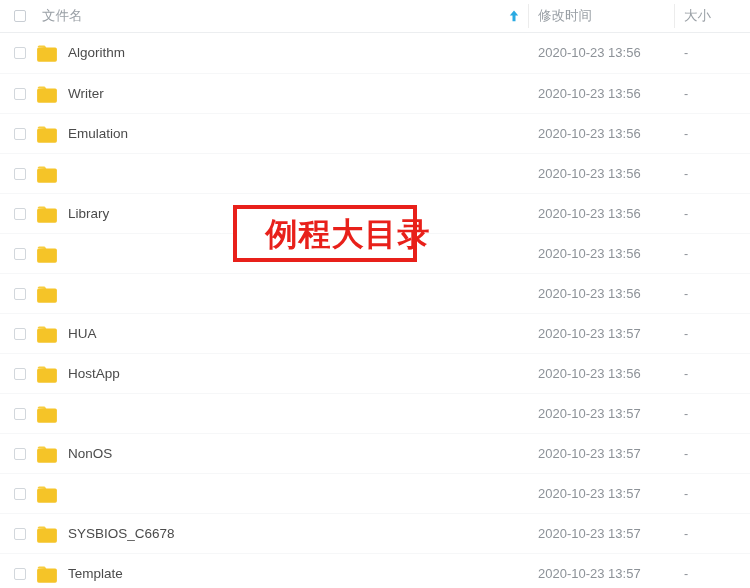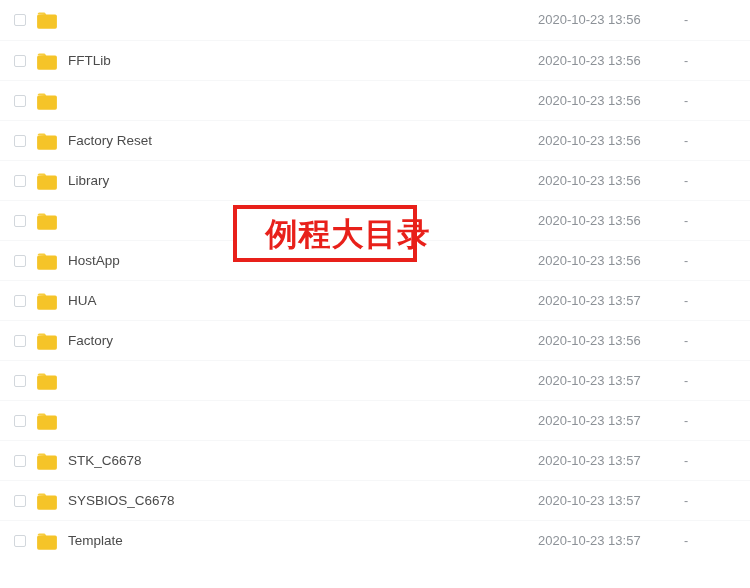--- a/index.html
+++ b/index.html
@@ -169,65 +169,85 @@
     letter-spacing: 1px;
     line-height: 1;
     white-space: nowrap;
   }
 </style>
 </head>
 <body>
 
 <div class="fm">
 
+  <div class="fm-header">
+    <div class="header-checkbox"></div>
+
+    <div class="hcell hcell-name">文件名</div>
+
+    <div class="sort-arrow">
+      <svg width="16" height="16" viewBox="0 0 16 16" aria-hidden="true">
+        <path d="M8 2.6 L12.2 7.4 L9.5 7.4 L9.5 13.2 L6.5 13.2 L6.5 7.4 L3.8 7.4 Z" fill="#2aaae2"></path>
+      </svg>
+    </div>
+
+    <div class="vdiv vdiv-1"></div>
+
+    <div class="hcell hcell-mtime">修改时间</div>
+
+    <div class="vdiv vdiv-2"></div>
+
+    <div class="hcell hcell-size">大小</div>
+  </div>
 
   <div class="fm-body" id="fm-body">
       <div class="fm-row">
         <div class="row-checkbox"></div>
         <div class="folder-icon">
           <svg width="22" height="18" viewBox="0 0 22 18" aria-hidden="true">
             <path d="M1.6 2.2 A1.6 1.6 0 0 1 3.2 0.6 L8.2 0.6 A1.4 1.4 0 0 1 9.4 1.3 L10.3 2.9 L8.6 2.9 Z" fill="#f7cd3f"></path>
             <rect x="1.1" y="2.6" width="19.8" height="14.2" rx="1.7" ry="1.7" fill="#f5c428"></rect>
           </svg>
         </div>
-        <div class="row-mtime">2020-10-23 13:56</div>
-        <div class="row-size">-</div>
-      </div>
-      <div class="fm-row">
-        <div class="row-checkbox"></div>
-        <div class="folder-icon">
-          <svg width="22" height="18" viewBox="0 0 22 18" aria-hidden="true">
-            <path d="M1.6 2.2 A1.6 1.6 0 0 1 3.2 0.6 L8.2 0.6 A1.4 1.4 0 0 1 9.4 1.3 L10.3 2.9 L8.6 2.9 Z" fill="#f7cd3f"></path>
-            <rect x="1.1" y="2.6" width="19.8" height="14.2" rx="1.7" ry="1.7" fill="#f5c428"></rect>
-          </svg>
-        </div>
-        <div class="row-name">FFTLib</div>
-        <div class="row-mtime">2020-10-23 13:56</div>
-        <div class="row-size">-</div>
-      </div>
-      <div class="fm-row">
-        <div class="row-checkbox"></div>
-        <div class="folder-icon">
-          <svg width="22" height="18" viewBox="0 0 22 18" aria-hidden="true">
-            <path d="M1.6 2.2 A1.6 1.6 0 0 1 3.2 0.6 L8.2 0.6 A1.4 1.4 0 0 1 9.4 1.3 L10.3 2.9 L8.6 2.9 Z" fill="#f7cd3f"></path>
-            <rect x="1.1" y="2.6" width="19.8" height="14.2" rx="1.7" ry="1.7" fill="#f5c428"></rect>
-          </svg>
-        </div>
-        <div class="row-mtime">2020-10-23 13:56</div>
-        <div class="row-size">-</div>
-      </div>
-      <div class="fm-row">
-        <div class="row-checkbox"></div>
-        <div class="folder-icon">
-          <svg width="22" height="18" viewBox="0 0 22 18" aria-hidden="true">
-            <path d="M1.6 2.2 A1.6 1.6 0 0 1 3.2 0.6 L8.2 0.6 A1.4 1.4 0 0 1 9.4 1.3 L10.3 2.9 L8.6 2.9 Z" fill="#f7cd3f"></path>
-            <rect x="1.1" y="2.6" width="19.8" height="14.2" rx="1.7" ry="1.7" fill="#f5c428"></rect>
-          </svg>
-        </div>
-        <div class="row-name">Factory Reset</div>
+        <div class="row-name">Algorithm</div>
+        <div class="row-mtime">2020-10-23 13:56</div>
+        <div class="row-size">-</div>
+      </div>
+      <div class="fm-row">
+        <div class="row-checkbox"></div>
+        <div class="folder-icon">
+          <svg width="22" height="18" viewBox="0 0 22 18" aria-hidden="true">
+            <path d="M1.6 2.2 A1.6 1.6 0 0 1 3.2 0.6 L8.2 0.6 A1.4 1.4 0 0 1 9.4 1.3 L10.3 2.9 L8.6 2.9 Z" fill="#f7cd3f"></path>
+            <rect x="1.1" y="2.6" width="19.8" height="14.2" rx="1.7" ry="1.7" fill="#f5c428"></rect>
+          </svg>
+        </div>
+        <div class="row-name">Writer</div>
+        <div class="row-mtime">2020-10-23 13:56</div>
+        <div class="row-size">-</div>
+      </div>
+      <div class="fm-row">
+        <div class="row-checkbox"></div>
+        <div class="folder-icon">
+          <svg width="22" height="18" viewBox="0 0 22 18" aria-hidden="true">
+            <path d="M1.6 2.2 A1.6 1.6 0 0 1 3.2 0.6 L8.2 0.6 A1.4 1.4 0 0 1 9.4 1.3 L10.3 2.9 L8.6 2.9 Z" fill="#f7cd3f"></path>
+            <rect x="1.1" y="2.6" width="19.8" height="14.2" rx="1.7" ry="1.7" fill="#f5c428"></rect>
+          </svg>
+        </div>
+        <div class="row-name">Emulation</div>
+        <div class="row-mtime">2020-10-23 13:56</div>
+        <div class="row-size">-</div>
+      </div>
+      <div class="fm-row">
+        <div class="row-checkbox"></div>
+        <div class="folder-icon">
+          <svg width="22" height="18" viewBox="0 0 22 18" aria-hidden="true">
+            <path d="M1.6 2.2 A1.6 1.6 0 0 1 3.2 0.6 L8.2 0.6 A1.4 1.4 0 0 1 9.4 1.3 L10.3 2.9 L8.6 2.9 Z" fill="#f7cd3f"></path>
+            <rect x="1.1" y="2.6" width="19.8" height="14.2" rx="1.7" ry="1.7" fill="#f5c428"></rect>
+          </svg>
+        </div>
         <div class="row-mtime">2020-10-23 13:56</div>
         <div class="row-size">-</div>
       </div>
       <div class="fm-row">
         <div class="row-checkbox"></div>
         <div class="folder-icon">
           <svg width="22" height="18" viewBox="0 0 22 18" aria-hidden="true">
             <path d="M1.6 2.2 A1.6 1.6 0 0 1 3.2 0.6 L8.2 0.6 A1.4 1.4 0 0 1 9.4 1.3 L10.3 2.9 L8.6 2.9 Z" fill="#f7cd3f"></path>
             <rect x="1.1" y="2.6" width="19.8" height="14.2" rx="1.7" ry="1.7" fill="#f5c428"></rect>
           </svg>
@@ -248,79 +268,78 @@
         <div class="row-size">-</div>
       </div>
       <div class="fm-row">
         <div class="row-checkbox"></div>
         <div class="folder-icon">
           <svg width="22" height="18" viewBox="0 0 22 18" aria-hidden="true">
             <path d="M1.6 2.2 A1.6 1.6 0 0 1 3.2 0.6 L8.2 0.6 A1.4 1.4 0 0 1 9.4 1.3 L10.3 2.9 L8.6 2.9 Z" fill="#f7cd3f"></path>
             <rect x="1.1" y="2.6" width="19.8" height="14.2" rx="1.7" ry="1.7" fill="#f5c428"></rect>
           </svg>
         </div>
+        <div class="row-mtime">2020-10-23 13:56</div>
+        <div class="row-size">-</div>
+      </div>
+      <div class="fm-row">
+        <div class="row-checkbox"></div>
+        <div class="folder-icon">
+          <svg width="22" height="18" viewBox="0 0 22 18" aria-hidden="true">
+            <path d="M1.6 2.2 A1.6 1.6 0 0 1 3.2 0.6 L8.2 0.6 A1.4 1.4 0 0 1 9.4 1.3 L10.3 2.9 L8.6 2.9 Z" fill="#f7cd3f"></path>
+            <rect x="1.1" y="2.6" width="19.8" height="14.2" rx="1.7" ry="1.7" fill="#f5c428"></rect>
+          </svg>
+        </div>
+        <div class="row-name">HUA</div>
+        <div class="row-mtime">2020-10-23 13:57</div>
+        <div class="row-size">-</div>
+      </div>
+      <div class="fm-row">
+        <div class="row-checkbox"></div>
+        <div class="folder-icon">
+          <svg width="22" height="18" viewBox="0 0 22 18" aria-hidden="true">
+            <path d="M1.6 2.2 A1.6 1.6 0 0 1 3.2 0.6 L8.2 0.6 A1.4 1.4 0 0 1 9.4 1.3 L10.3 2.9 L8.6 2.9 Z" fill="#f7cd3f"></path>
+            <rect x="1.1" y="2.6" width="19.8" height="14.2" rx="1.7" ry="1.7" fill="#f5c428"></rect>
+          </svg>
+        </div>
         <div class="row-name">HostApp</div>
         <div class="row-mtime">2020-10-23 13:56</div>
         <div class="row-size">-</div>
       </div>
       <div class="fm-row">
         <div class="row-checkbox"></div>
         <div class="folder-icon">
           <svg width="22" height="18" viewBox="0 0 22 18" aria-hidden="true">
             <path d="M1.6 2.2 A1.6 1.6 0 0 1 3.2 0.6 L8.2 0.6 A1.4 1.4 0 0 1 9.4 1.3 L10.3 2.9 L8.6 2.9 Z" fill="#f7cd3f"></path>
             <rect x="1.1" y="2.6" width="19.8" height="14.2" rx="1.7" ry="1.7" fill="#f5c428"></rect>
           </svg>
         </div>
-        <div class="row-name">HUA</div>
-        <div class="row-mtime">2020-10-23 13:57</div>
-        <div class="row-size">-</div>
-      </div>
-      <div class="fm-row">
-        <div class="row-checkbox"></div>
-        <div class="folder-icon">
-          <svg width="22" height="18" viewBox="0 0 22 18" aria-hidden="true">
-            <path d="M1.6 2.2 A1.6 1.6 0 0 1 3.2 0.6 L8.2 0.6 A1.4 1.4 0 0 1 9.4 1.3 L10.3 2.9 L8.6 2.9 Z" fill="#f7cd3f"></path>
-            <rect x="1.1" y="2.6" width="19.8" height="14.2" rx="1.7" ry="1.7" fill="#f5c428"></rect>
-          </svg>
-        </div>
-        <div class="row-name">Factory</div>
-        <div class="row-mtime">2020-10-23 13:56</div>
-        <div class="row-size">-</div>
-      </div>
-      <div class="fm-row">
-        <div class="row-checkbox"></div>
-        <div class="folder-icon">
-          <svg width="22" height="18" viewBox="0 0 22 18" aria-hidden="true">
-            <path d="M1.6 2.2 A1.6 1.6 0 0 1 3.2 0.6 L8.2 0.6 A1.4 1.4 0 0 1 9.4 1.3 L10.3 2.9 L8.6 2.9 Z" fill="#f7cd3f"></path>
-            <rect x="1.1" y="2.6" width="19.8" height="14.2" rx="1.7" ry="1.7" fill="#f5c428"></rect>
-          </svg>
-        </div>
-        <div class="row-mtime">2020-10-23 13:57</div>
-        <div class="row-size">-</div>
-      </div>
-      <div class="fm-row">
-        <div class="row-checkbox"></div>
-        <div class="folder-icon">
-          <svg width="22" height="18" viewBox="0 0 22 18" aria-hidden="true">
-            <path d="M1.6 2.2 A1.6 1.6 0 0 1 3.2 0.6 L8.2 0.6 A1.4 1.4 0 0 1 9.4 1.3 L10.3 2.9 L8.6 2.9 Z" fill="#f7cd3f"></path>
-            <rect x="1.1" y="2.6" width="19.8" height="14.2" rx="1.7" ry="1.7" fill="#f5c428"></rect>
-          </svg>
-        </div>
-        <div class="row-mtime">2020-10-23 13:57</div>
-        <div class="row-size">-</div>
-      </div>
-      <div class="fm-row">
-        <div class="row-checkbox"></div>
-        <div class="folder-icon">
-          <svg width="22" height="18" viewBox="0 0 22 18" aria-hidden="true">
-            <path d="M1.6 2.2 A1.6 1.6 0 0 1 3.2 0.6 L8.2 0.6 A1.4 1.4 0 0 1 9.4 1.3 L10.3 2.9 L8.6 2.9 Z" fill="#f7cd3f"></path>
-            <rect x="1.1" y="2.6" width="19.8" height="14.2" rx="1.7" ry="1.7" fill="#f5c428"></rect>
-          </svg>
-        </div>
-        <div class="row-name">STK_C6678</div>
+        <div class="row-mtime">2020-10-23 13:57</div>
+        <div class="row-size">-</div>
+      </div>
+      <div class="fm-row">
+        <div class="row-checkbox"></div>
+        <div class="folder-icon">
+          <svg width="22" height="18" viewBox="0 0 22 18" aria-hidden="true">
+            <path d="M1.6 2.2 A1.6 1.6 0 0 1 3.2 0.6 L8.2 0.6 A1.4 1.4 0 0 1 9.4 1.3 L10.3 2.9 L8.6 2.9 Z" fill="#f7cd3f"></path>
+            <rect x="1.1" y="2.6" width="19.8" height="14.2" rx="1.7" ry="1.7" fill="#f5c428"></rect>
+          </svg>
+        </div>
+        <div class="row-name">NonOS</div>
+        <div class="row-mtime">2020-10-23 13:57</div>
+        <div class="row-size">-</div>
+      </div>
+      <div class="fm-row">
+        <div class="row-checkbox"></div>
+        <div class="folder-icon">
+          <svg width="22" height="18" viewBox="0 0 22 18" aria-hidden="true">
+            <path d="M1.6 2.2 A1.6 1.6 0 0 1 3.2 0.6 L8.2 0.6 A1.4 1.4 0 0 1 9.4 1.3 L10.3 2.9 L8.6 2.9 Z" fill="#f7cd3f"></path>
+            <rect x="1.1" y="2.6" width="19.8" height="14.2" rx="1.7" ry="1.7" fill="#f5c428"></rect>
+          </svg>
+        </div>
         <div class="row-mtime">2020-10-23 13:57</div>
         <div class="row-size">-</div>
       </div>
       <div class="fm-row">
         <div class="row-checkbox"></div>
         <div class="folder-icon">
           <svg width="22" height="18" viewBox="0 0 22 18" aria-hidden="true">
             <path d="M1.6 2.2 A1.6 1.6 0 0 1 3.2 0.6 L8.2 0.6 A1.4 1.4 0 0 1 9.4 1.3 L10.3 2.9 L8.6 2.9 Z" fill="#f7cd3f"></path>
             <rect x="1.1" y="2.6" width="19.8" height="14.2" rx="1.7" ry="1.7" fill="#f5c428"></rect>
           </svg>

